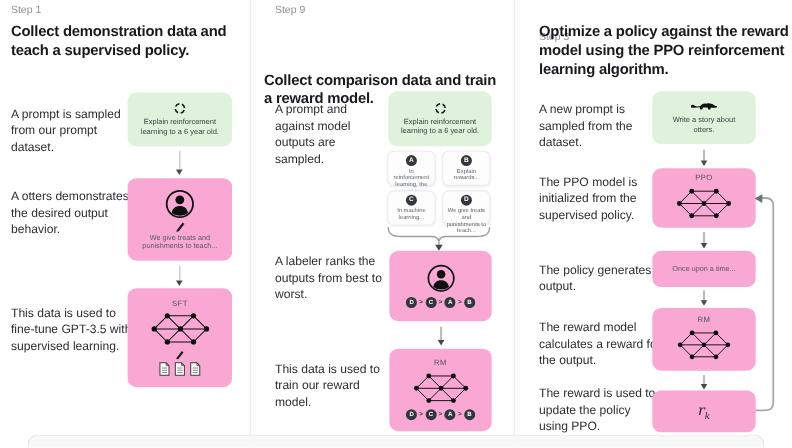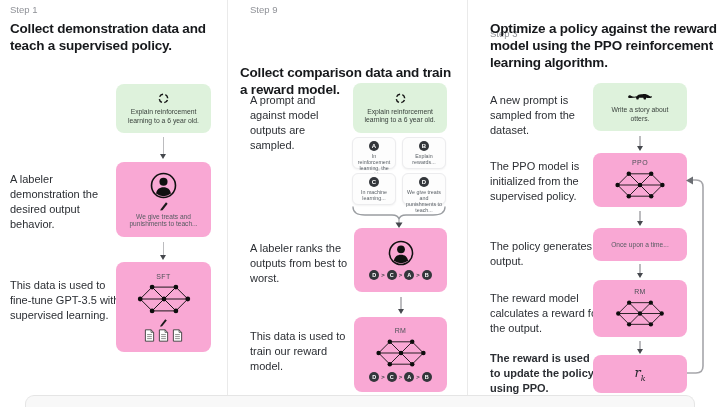--- a/index.html
+++ b/index.html
@@ -93,21 +93,22 @@
 </svg>
 
 <div class="page">
 
   <div class="divider" style="left:227px;"></div>
   <div class="divider" style="left:467px;"></div>
 
   <div class="step-label" style="left:10px;top:4px;">Step 1</div>
   <div class="step-title" style="left:10px;top:20px;width:205px;">Collect demonstration data and teach a supervised policy.</div>
 
-  <div class="caption" style="left:10px;top:172px;width:108px;">A labeler demonstration the desired output behavior.</div>
+  <div class="caption" style="left:10px;top:97px;width:100px;">A prompt is sampled from our prompt dataset.</div>
+  <div class="caption" style="left:10px;top:172px;width:108px;">A otters demonstrates the desired output behavior.</div>
   <div class="caption" style="left:10px;top:278px;width:116px;">This data is used to fine-tune GPT-3.5 with supervised learning.</div>
 
   <div class="box green" style="left:116px;top:84px;width:95px;height:49px;gap:3px;">
     <svg width="13" height="13">
         <use href="#cycle"></use>
       </svg>
     <div class="box-text">Explain reinforcement learning to a 6 year old.</div>
   </div>
 
   <div class="varrow" style="left:162.5px;top:137px;height:17px;"></div>
@@ -142,21 +143,21 @@
       <svg width="11" height="13">
           <use href="#doc"></use>
         </svg>
     </div>
   </div>
 
   <div class="step-label" style="left:250px;top:4px;">Step 9</div>
   <div class="step-title" style="left:240px;top:20px;width:215px;margin-top:44px;">Collect comparison data and train a reward model.</div>
 
   <div class="caption" style="left:250px;top:93px;width:98px;">A prompt and against model outputs are sampled.</div>
-  <div class="caption" style="left:250px;top:241px;width:110px;">A labeler ranks the outputs from best to worst.</div>
+  <div class="caption" style="left:250px;top:231px;width:110px;">A labeler ranks the outputs from best to worst.</div>
   <div class="caption" style="left:250px;top:329px;width:100px;">This data is used to train our reward model.</div>
 
   <div class="box green" style="left:353px;top:83px;width:94px;height:50px;gap:3px;">
     <svg width="13" height="13">
         <use href="#cycle"></use>
       </svg>
     <div class="box-text">Explain reinforcement learning to a 6 year old.</div>
   </div>
 
   <div class="out-box" style="left:352px;top:137px;">
@@ -215,21 +216,21 @@
     </div>
   </div>
 
   <div class="step-label" style="left:490px;top:4px;margin-top:24px;">Step 3</div>
   <div class="step-title" style="left:490px;top:20px;width:228px;">Optimize a policy against the reward model using the PPO reinforcement learning algorithm.</div>
 
   <div class="caption" style="left:490px;top:159px;width:112px;">The PPO model is initialized from the supervised policy.</div>
   <div class="caption" style="left:490px;top:93px;width:100px;">A new prompt is sampled from the dataset.</div>
   <div class="caption" style="left:490px;top:239px;width:128px;">The policy generates an output.</div>
   <div class="caption" style="left:490px;top:291px;width:112px;">The reward model calculates a reward for the output.</div>
-  <div class="caption" style="left:490px;top:351px;width:106px;font-weight:bold;">The reward is used to update the policy using PPO.</div>
+  <div class="caption" style="left:490px;top:351px;width:106px;">The reward is used to update the policy using PPO.</div>
 
   <div class="box green" style="left:593px;top:83px;width:94px;height:48px;gap:3px;">
     <svg width="26" height="12">
         <use href="#otter"></use>
       </svg>
     <div class="box-text" style="width:60px;">Write a story about otters.</div>
   </div>
 
   <div class="varrow" style="left:639px;top:136px;height:10px;"></div>
 

